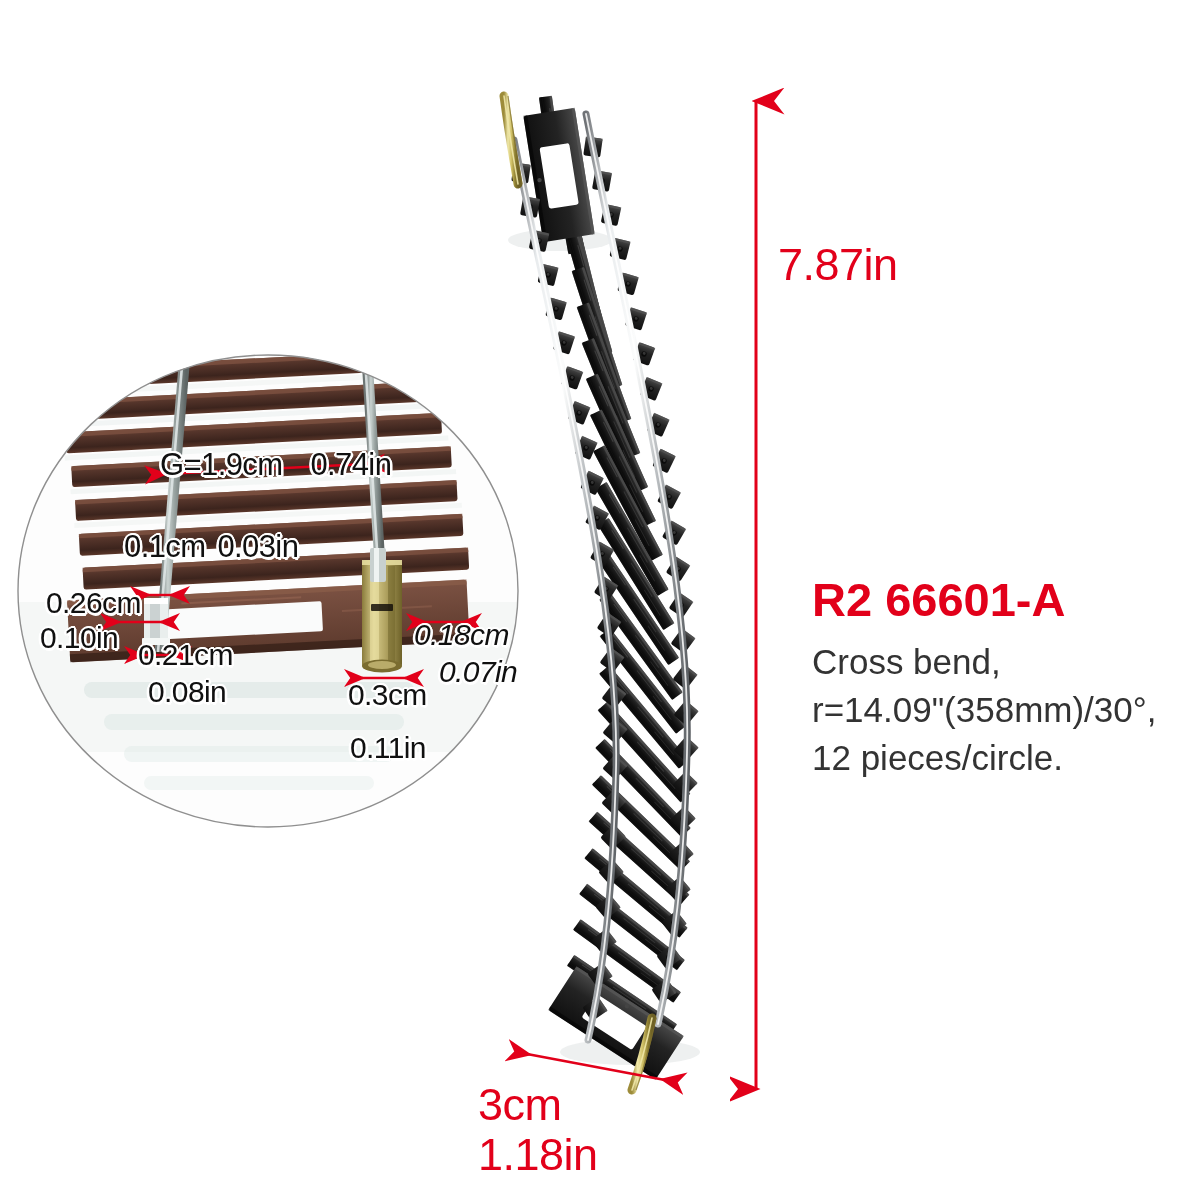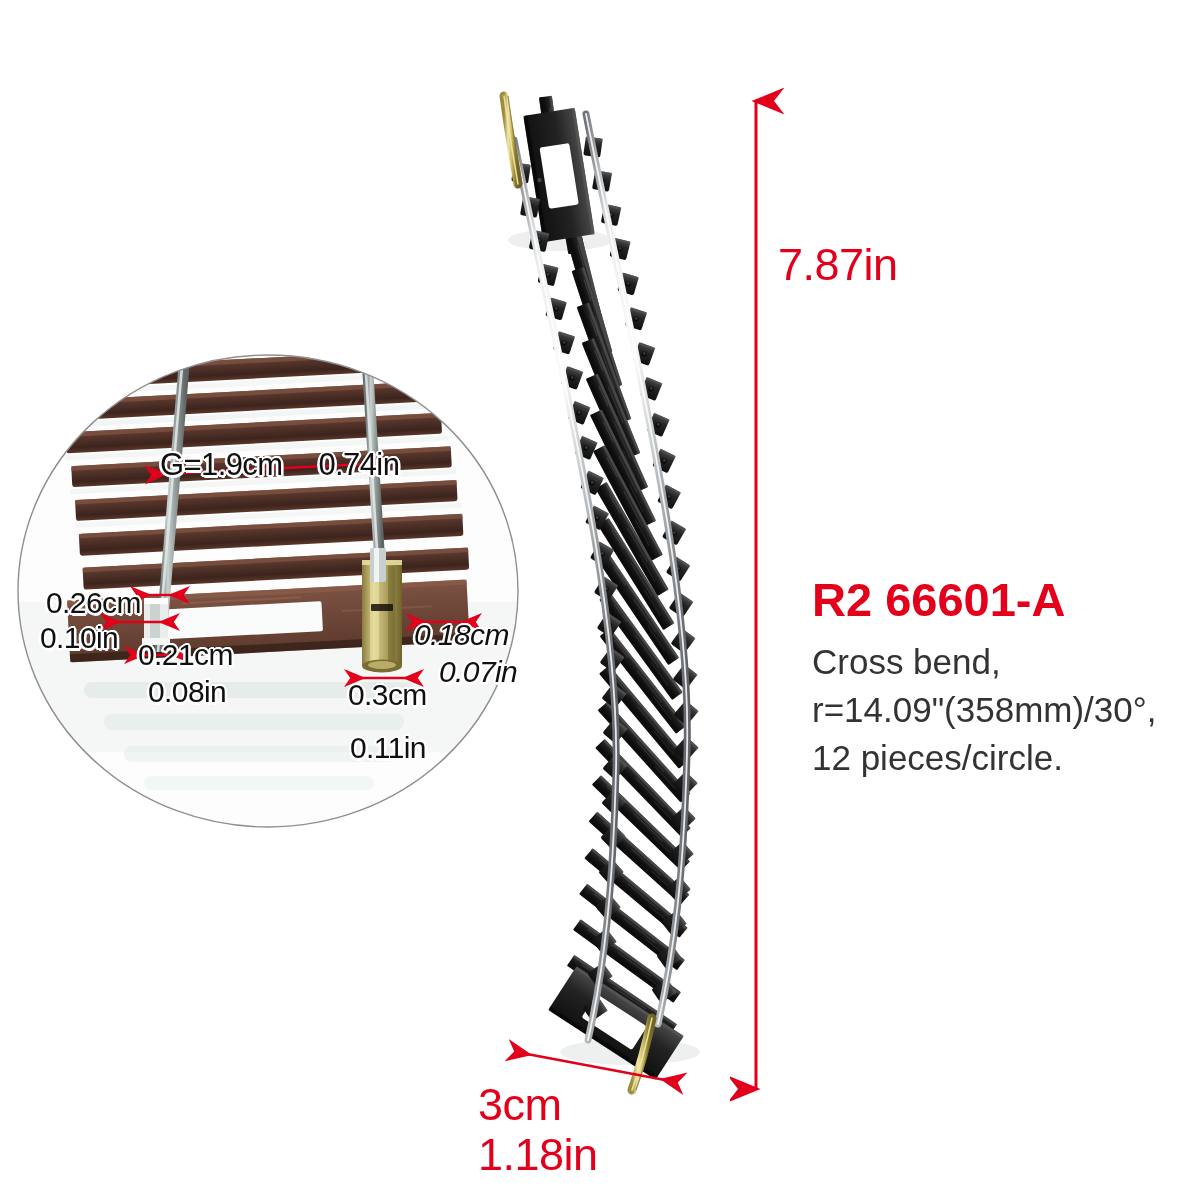--- a/index.html
+++ b/index.html
@@ -55,21 +55,21 @@
     font-weight:400;
     line-height:1.1;
     white-space:nowrap;
     letter-spacing:-0.6px;
     text-shadow:
       2px 0 0 #fff, -2px 0 0 #fff, 0 2px 0 #fff, 0 -2px 0 #fff,
       1.5px 1.5px 0 #fff, -1.5px 1.5px 0 #fff, 1.5px -1.5px 0 #fff, -1.5px -1.5px 0 #fff,
       2.5px 1px 0 #fff, -2.5px 1px 0 #fff, 1px 2.5px 0 #fff, 1px -2.5px 0 #fff;
   }
   #label-gauge{left:160px;top:450px;font-size:31px;}
-  #label-gauge .u2{margin-left:24px;padding-left:12px;}
+  #label-gauge .u2{margin-left:16px;padding-left:12px;}
   #label-railhead{left:124px;top:530px;font-size:31px;}
   #label-railhead .u2{margin-left:12px;}
   #label-railheight{left:46px;top:586px;font-size:30px;}
   #label-railheight .l2{display:block;margin-left:-6px;margin-top:2px;}
   #label-basewidth{left:138px;top:638px;font-size:30px;}
   #label-basewidth .l2{display:block;margin-left:10px;margin-top:4px;}
   #label-joinerh{left:415px;top:619px;font-size:30px;font-style:italic;}
   #label-joinerh .l2{display:block;margin-left:25px;margin-top:4px;}
   #label-joinerw{left:348px;top:679px;font-size:30px;}
   #label-joinerw .l2{display:block;margin-left:2px;margin-top:20px;}
@@ -567,20 +567,23 @@
         <line x1="430" y1="250" x2="430" y2="290" stroke="#e2001a" stroke-width="2.4" marker-start="url(#dArrL)" marker-end="url(#dArrR)" transform="rotate(90 430 270)"></line>
 
         <line x1="348" y1="326" x2="392" y2="326" stroke="#e2001a" stroke-width="2.4" marker-start="url(#dArrL)" marker-end="url(#dArrR)"></line>
       </g>
     </svg>
 
     <div id="label-gauge" class="detail-label" style="left:146px;top:96px;">
       <span class="u1">G=1.9cm</span><span class="u2">0.74in</span>
     </div>
 
+    <div id="label-railhead" class="detail-label" style="left:110px;top:178px;">
+      <span class="u1">0.1cm</span><span class="u2">0.03in</span>
+    </div>
 
     <div id="label-railheight" class="detail-label" style="left:32px;top:234px;">
       <span class="l1">0.26cm</span>
       <span class="l2">0.10in</span>
     </div>
 
     <div id="label-basewidth" class="detail-label" style="left:124px;top:286px;">
       <span class="l1">0.21cm</span>
       <span class="l2">0.08in</span>
     </div>

